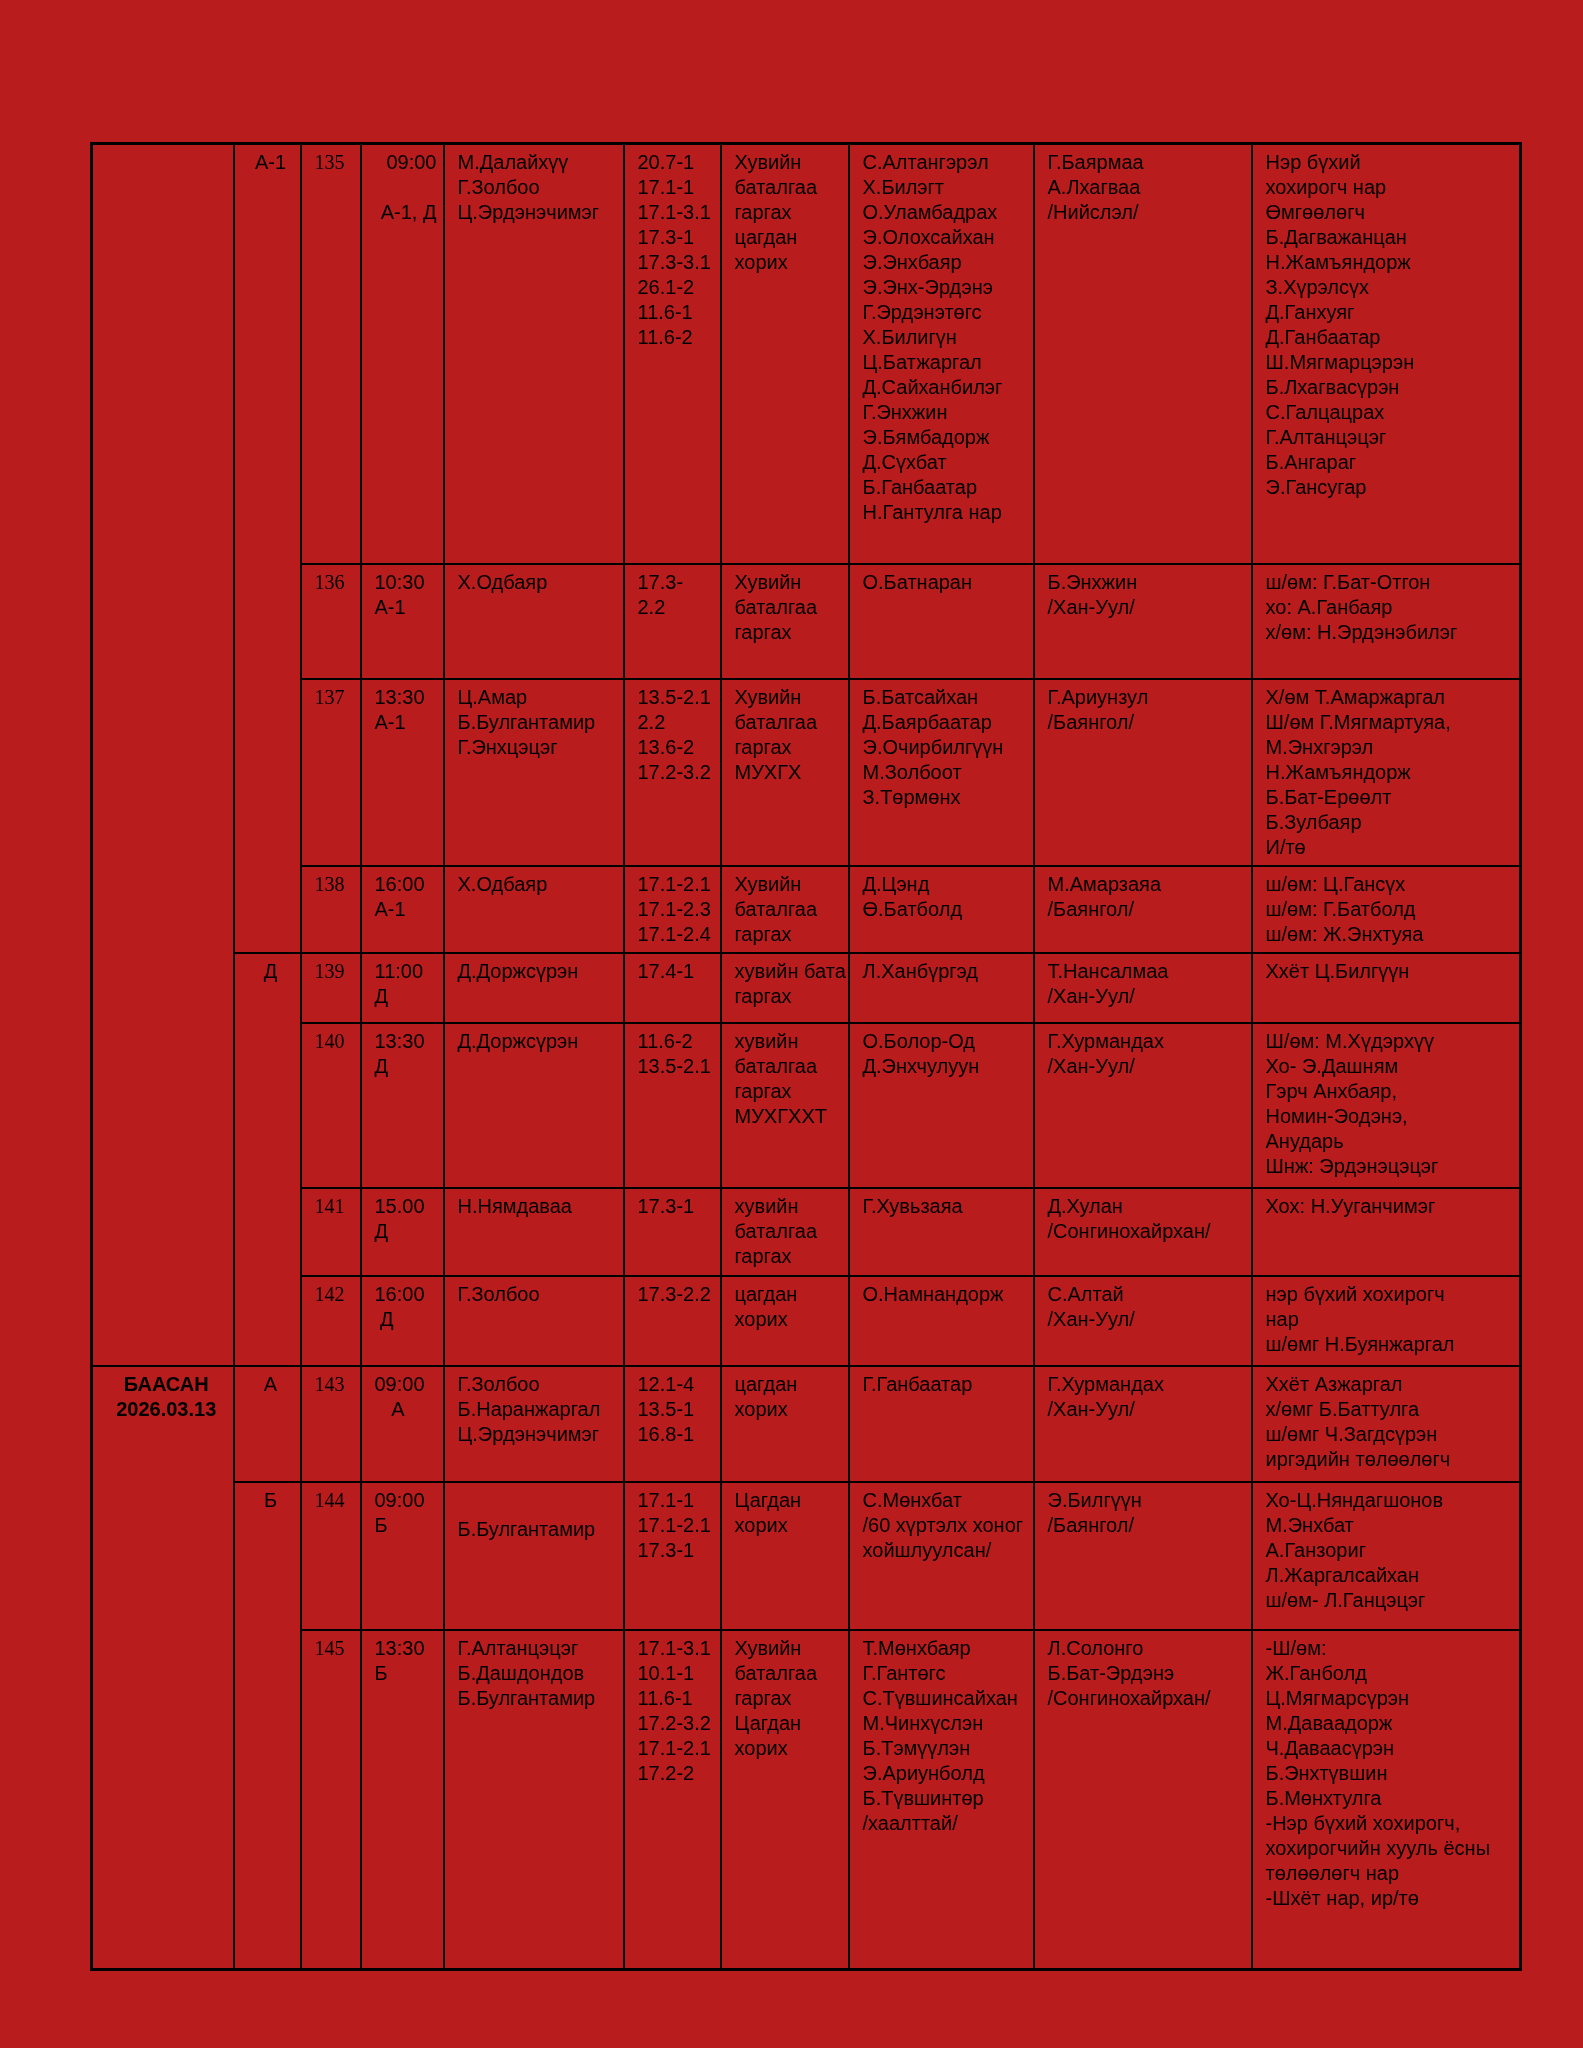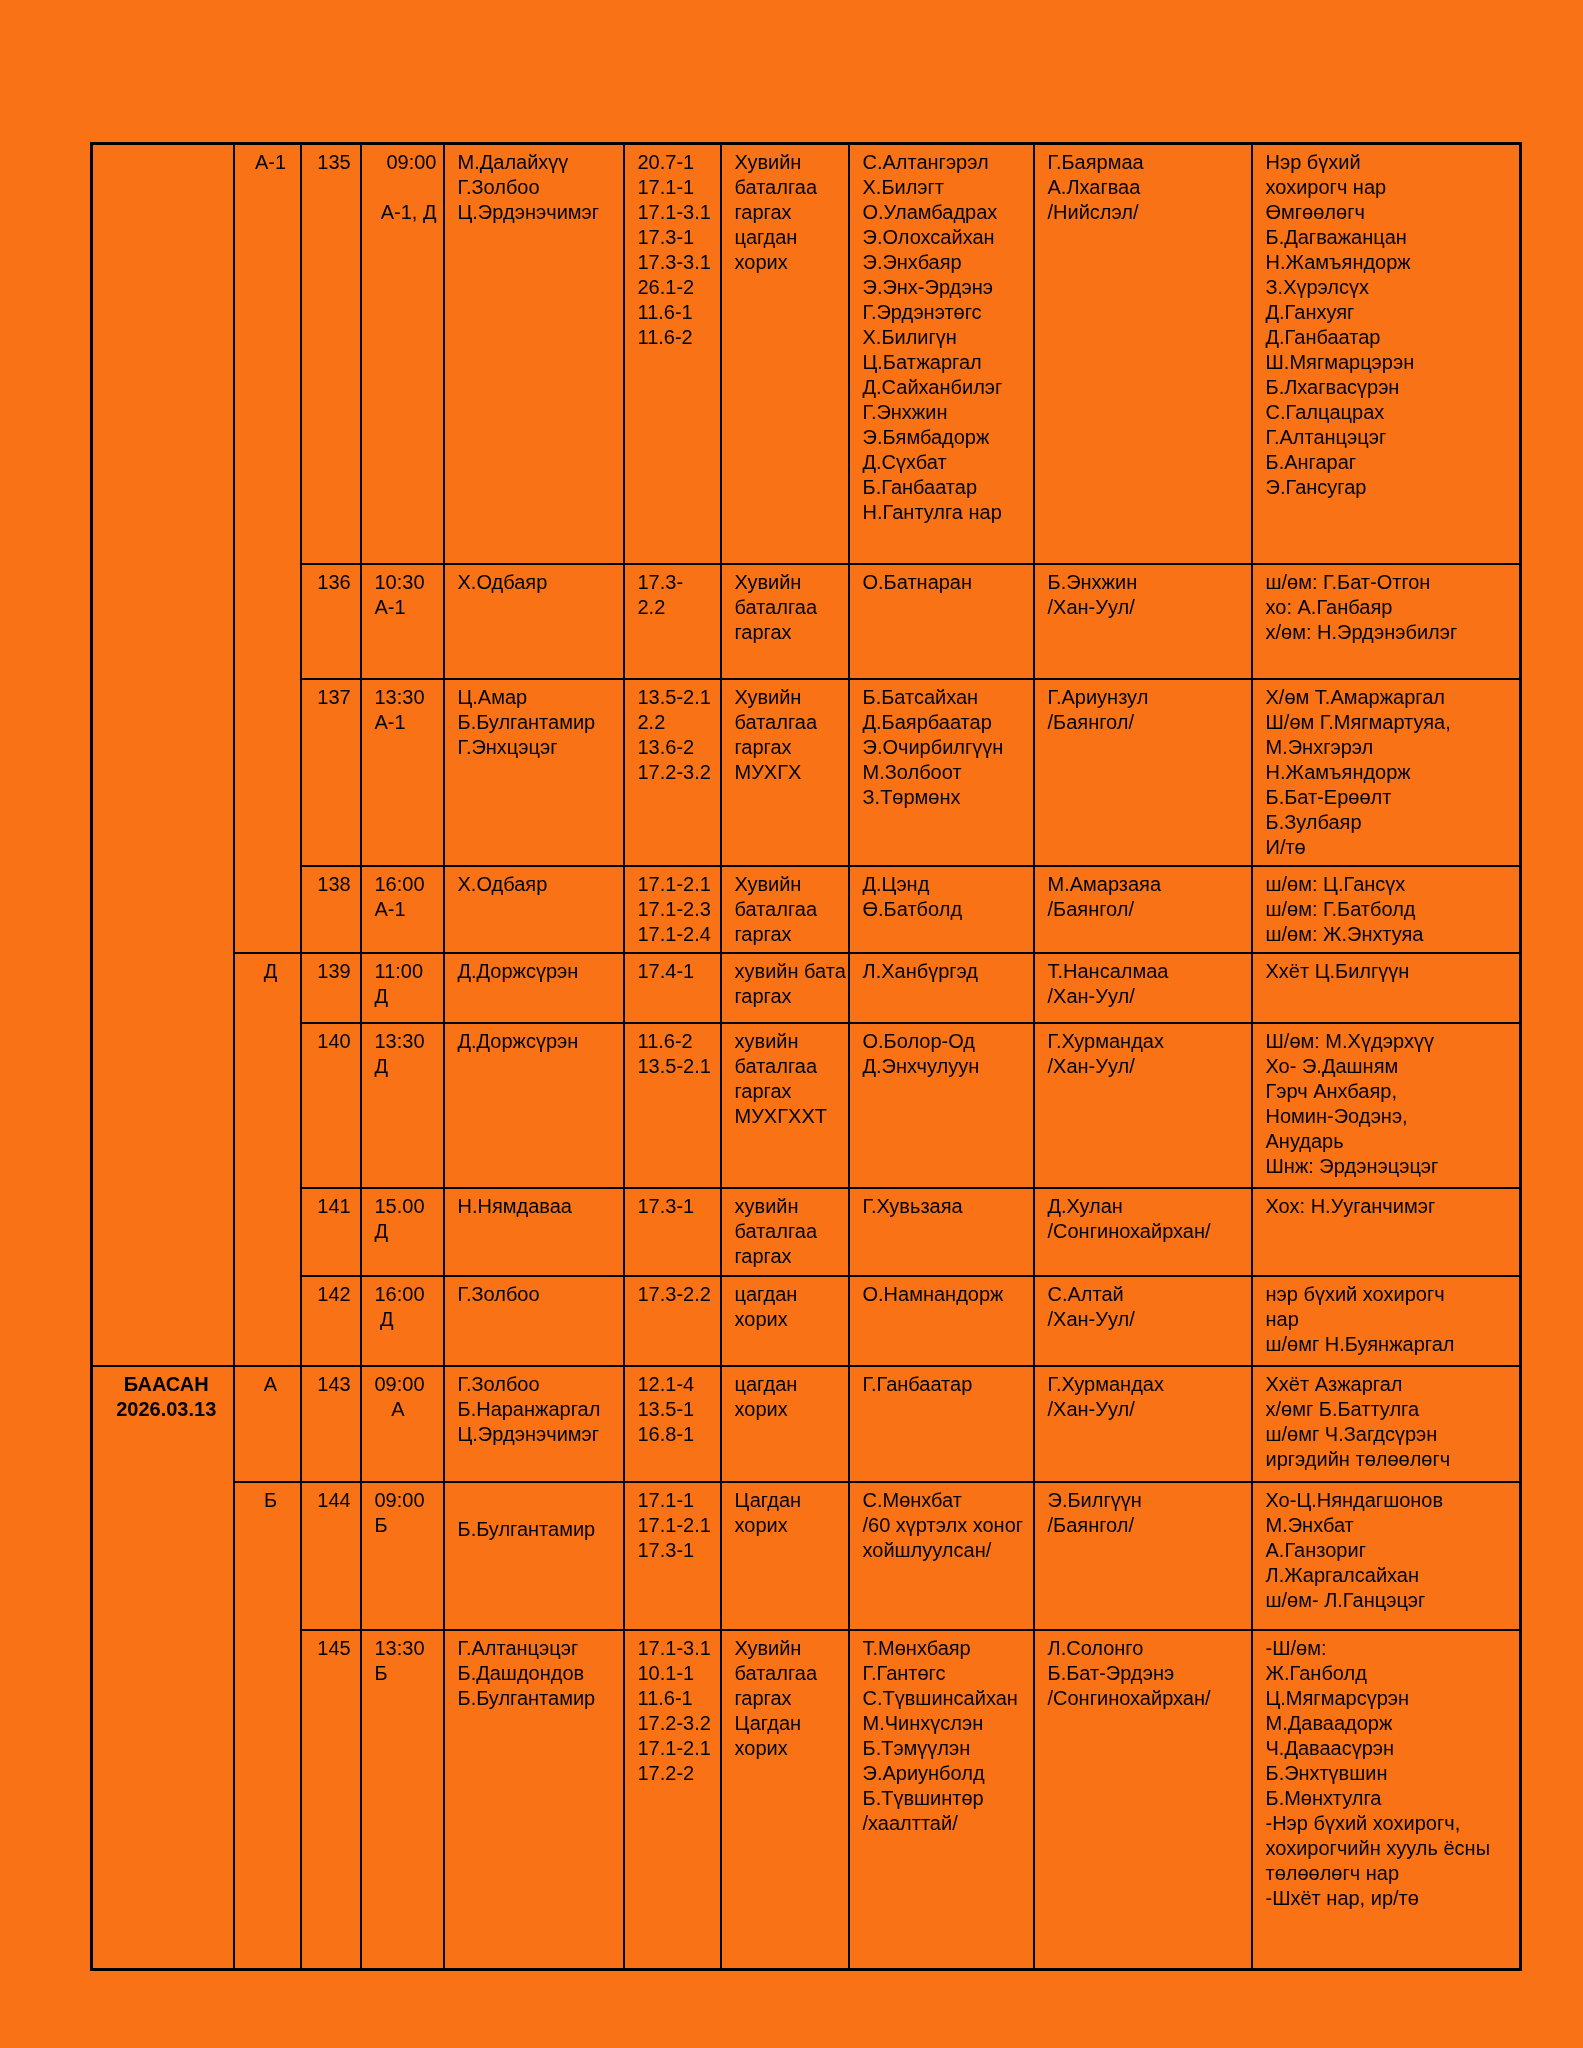--- a/index.html
+++ b/index.html
@@ -1,19 +1,19 @@
 <!DOCTYPE html>
 <html><head>
 <meta charset="utf-8">
 <style>
   html,body{margin:0;padding:0;background:#e8e8e8;}
   .page{
     position:relative;
     width:1583px;height:2048px;
-    background:#f97316;
+    background:#b91c1c;
     font-family:"Liberation Sans", sans-serif;
     color:#000000;
     overflow:hidden;
   }
   table.sched{
     position:absolute;left:90px;top:142px;
     border-collapse:collapse;
     table-layout:fixed;
     width:1429px;
     border:3px solid #000;
@@ -28,21 +28,21 @@
     overflow:hidden;
   }
   
   tr.r135{height:420px} tr.r136{height:115px} tr.r137{height:136px}
   tr.r138{height:75px} tr.r139{height:70px} tr.r140{height:165px}
   tr.r141{height:88px} tr.r142{height:90px} tr.r143{height:116px}
   tr.r144{height:148px} tr.r145{height:340px}
   
   td.c-day{text-align:center;font-weight:bold;font-size:21px;line-height:27px;padding-left:4px;}
   td.c-group{text-align:center;font-size:21px;padding-left:4px;}
-  td.c-no{text-align:center;padding-left:2px;}
+  td.c-no{text-align:left;padding-left:2px;font-family:Liberation Serif, serif;}
   
   .v-mid{vertical-align:middle;}
   .pt28{padding-top:28px;} .pt34{padding-top:34px;} .pt40{padding-top:40px;}
   .pt52{padding-top:52px;} .pt64{padding-top:64px;} .pt84{padding-top:84px;}
   .pt95{padding-top:95px;} .pt126{padding-top:126px;} .pt130{padding-top:130px;}
   .pt215{padding-top:215px;}
   .ta-right{text-align:right;padding-right:8px;}
 </style>
 </head>
 <body>

